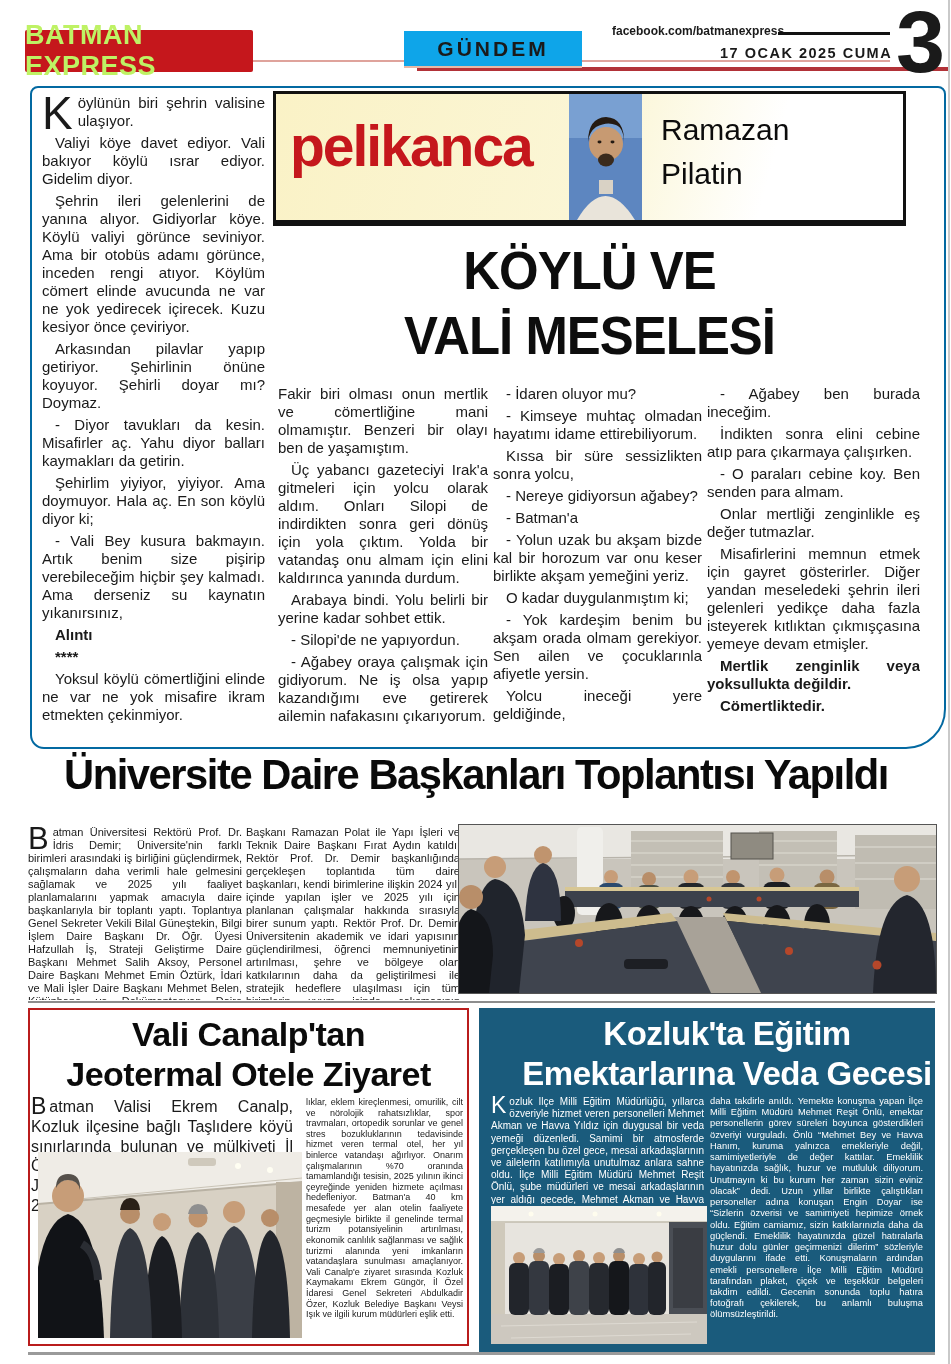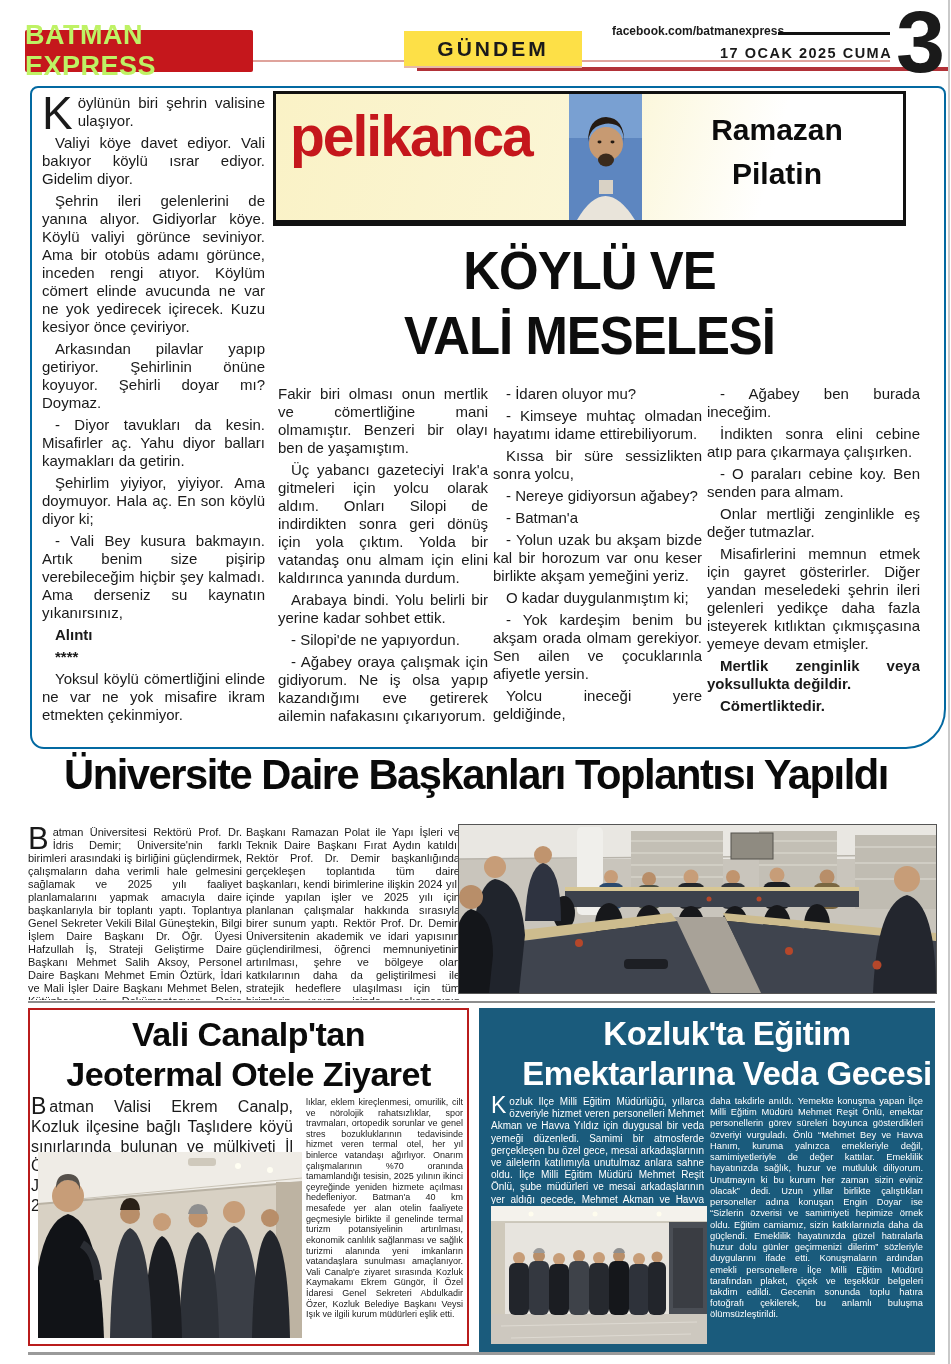--- a/index.html
+++ b/index.html
@@ -6,21 +6,21 @@
   #page{position:relative;width:951px;height:1364px;background:#ffffff;overflow:hidden;
         font-family:"Liberation Sans",sans-serif;color:#1a1a1a;}
   .abs{position:absolute;}
 
   
   .logo{left:25px;top:30px;width:228px;height:42px;background:#c5171c;color:#bef264;
         display:flex;align-items:center;justify-content:center;font-weight:800;
         font-size:27px;letter-spacing:.5px;border-radius:2px;}
   .rule-pink{left:253px;top:60px;width:637px;height:2px;background:#dfa39c;}
   .rule-red{left:417px;top:67px;width:532px;height:4px;background:#b23238;}
-  .section-box{left:404px;top:31px;width:178px;height:35px;background:#fde047;
+  .section-box{left:404px;top:31px;width:178px;height:35px;background:#0ea5e9;
         display:flex;align-items:center;justify-content:center;font-weight:700;
         font-size:21px;letter-spacing:3px;border-bottom:2px solid #e7b9a7;}
   .fb{left:612px;top:24px;font-size:12px;font-weight:700;}
   .hdr-dash{left:778px;top:32px;width:112px;height:2.5px;background:#111;}
   .date{left:720px;top:45px;font-size:14.5px;font-weight:700;letter-spacing:1.5px;}
   .page-num{right:6px;top:6px;font-size:88px;font-weight:800;line-height:.82;}
   .page-edge{right:1px;top:0;width:2px;height:1364px;background:#c9c9c9;}
 
   
   .pk-wrap{left:30px;top:86px;width:912px;height:659px;border:2px solid #0369a1;
@@ -33,25 +33,25 @@
   .colC{left:461px;top:297px;width:209px;height:354px;overflow:hidden;}
   .colD{left:675px;top:297px;width:213px;height:354px;overflow:hidden;}
   .b{font-weight:700;}
   .dc-lg::first-letter{float:left;font-size:46px;line-height:36px;padding:1px 5px 0 0;}
   .dc-md::first-letter{float:left;font-size:31px;line-height:25px;padding:0 4px 0 0;}
   .dc-sm::first-letter{float:left;font-size:23px;line-height:19px;padding:0 3px 0 0;}
 
   .pk-head{left:241px;top:3px;width:633px;height:135px;border:3px solid #111;
         border-bottom:6px solid #111;box-sizing:border-box;
         background:linear-gradient(105deg,#faf2c6 0%,#fbf6d6 52%,#ffffff 78%);}
-  .pk-brand{position:absolute;left:14px;top:14px;font-size:57px;font-weight:800;
+  .pk-brand{position:absolute;left:14px;top:24px;font-size:57px;font-weight:800;
         letter-spacing:-2px;color:#c5171c;line-height:1;}
   .pk-photo{position:absolute;left:293px;top:0;width:73px;height:126px;display:block;}
-  .pk-author{position:absolute;right:10px;top:14px;width:232px;text-align:center;
-        font-size:30px;font-weight:700;line-height:1.45;color:#0c0c0c;}
+  .pk-author{position:absolute;right:10px;top:14px;width:232px;
+        font-size:30px;font-weight:400;line-height:1.45;color:#0c0c0c;}
   .pk-headline{left:241px;top:150px;width:633px;text-align:center;font-weight:800;
         font-size:53px;line-height:1.23;letter-spacing:-1px;color:#0d0d0d;margin:0;}
   .pk-headline span{display:block;transform:scaleX(.96);}
 
   
   .uni-headline{left:20px;top:750px;width:912px;margin:0;text-align:center;
         font-size:43px;font-weight:800;letter-spacing:-1.5px;white-space:nowrap;
         transform:scaleX(.97);color:#0a0a0a;}
   .uni-col{top:826px;width:214px;height:174px;overflow:hidden;font-size:11px;
         line-height:1.18;}

